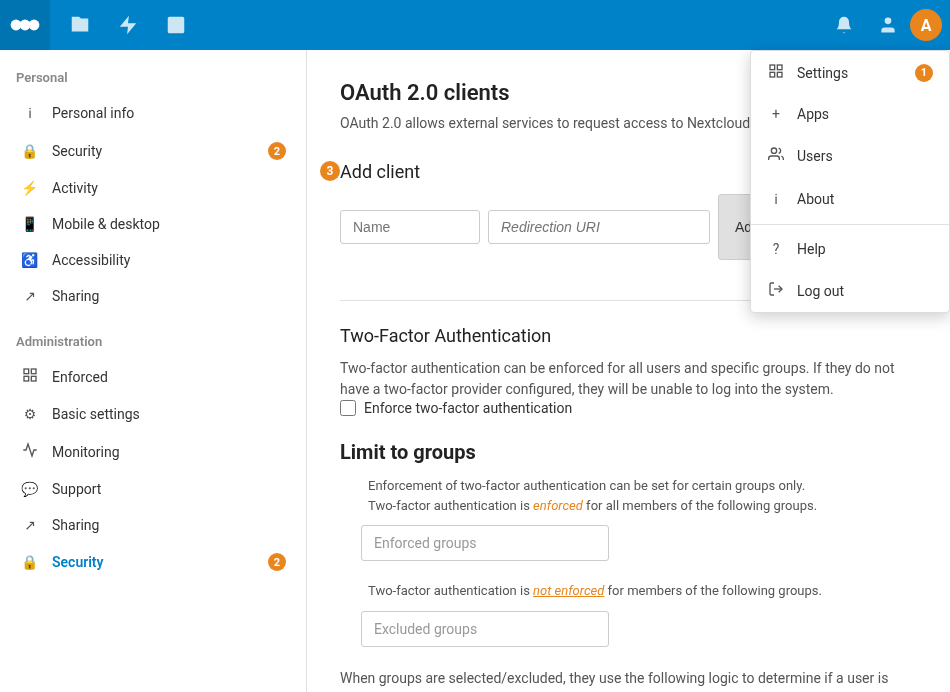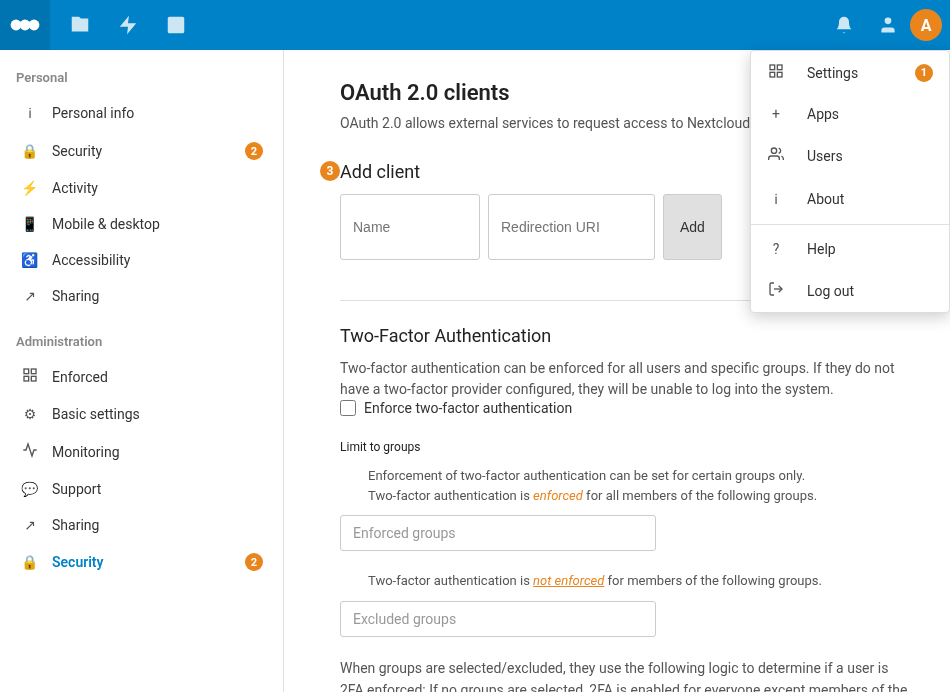--- a/index.html
+++ b/index.html
@@ -13,21 +13,21 @@
     .topbar-logo { width: 50px; height: 50px; display: flex; align-items: center; justify-content: center; background: #0073b1; }
     .topbar-logo svg { width: 30px; height: 30px; }
     .topbar-apps { display: flex; align-items: center; gap: 4px; padding: 0 8px; }
     .topbar-app-icon { width: 44px; height: 44px; display: flex; align-items: center; justify-content: center; border-radius: 4px; color: white; cursor: pointer; opacity: 0.8; }
     .topbar-right { margin-left: auto; display: flex; align-items: center; }
     .topbar-icon { width: 44px; height: 44px; display: flex; align-items: center; justify-content: center; color: white; cursor: pointer; opacity: 0.8; }
     .topbar-avatar { width: 32px; height: 32px; border-radius: 50%; background: #e9851d; color: white; display: flex; align-items: center; justify-content: center; font-size: 16px; font-weight: bold; cursor: pointer; margin-right: 8px; }
 
     
     .sidebar {
-      position: fixed; top: 50px; left: 0; bottom: 0; width: 284px;
+      position: fixed; top: 50px; left: 0; bottom: 0; width: 307px;
       background: #fff; border-right: 1px solid #e0e0e0; overflow-y: auto;
       z-index: 50;
     }
     .sidebar-section-header {
       padding: 20px 16px 8px 16px; font-size: 13px; color: #888; font-weight: 600;
       text-transform: none;
     }
     .sidebar-item {
       display: flex; align-items: center; padding: 10px 16px; cursor: pointer;
       color: #333; gap: 12px; border-radius: 4px; margin: 0 4px;
@@ -47,67 +47,67 @@
       overflow-y: auto; padding: 30px 40px; background: #fff;
     }
     .page-title { font-size: 22px; font-weight: 600; margin-bottom: 10px; color: #222; }
     .page-desc { color: #555; margin-bottom: 30px; font-size: 14px; }
     .page-desc a { color: #0082c9; text-decoration: none; }
     .section-title { font-size: 18px; font-weight: 400; margin-bottom: 12px; color: #222; }
     .section-desc { color: #555; margin-bottom: 0; font-size: 14px; line-height: 1.5; }
 
     
     .add-client-section { margin-bottom: 40px; }
-    .add-client-form { display: flex; gap: 8px; }
+    .add-client-form { display: flex; align-items: center; gap: 8px; }
     .add-client-form input {
       border: 1px solid #ccc; border-radius: 3px; padding: 8px 12px;
       font-size: 14px; color: #333; outline: none;
     }
     .name-input { width: 140px; }
-    .uri-input { width: 167px; }
+    .uri-input { width: 222px; font-style: italic; }
     .add-btn {
       background: #e0e0e0; border: 1px solid #ccc; border-radius: 3px;
       padding: 24px 16px; font-size: 14px; cursor: pointer; color: #333;
     }
 
     
     .step-badge {
       position: absolute; left: -20px; width: 20px; height: 20px;
       background: #e9851d; color: white; border-radius: 50%; font-size: 12px;
       font-weight: bold; display: flex; align-items: center; justify-content: center;
     }
     .relative { position: relative; }
 
     
     .tfa-section { border-top: 1px solid #e0e0e0; padding-top: 24px; }
     .checkbox-row { display: flex; align-items: center; gap: 8px; margin-bottom: 24px; }
     .checkbox-row input[type="checkbox"] { width: 16px; height: 16px; cursor: pointer; }
     .checkbox-row label { font-size: 14px; color: #333; cursor: pointer; }
 
     .limit-groups-section { margin-top: 8px; }
-    .limit-title { font-size: 12px; font-weight: 400; margin-bottom: 12px; color: #222; }
+    .limit-title { font-size: 20px; font-weight: 700; margin-bottom: 12px; color: #222; }
     .group-desc { font-size: 13px; color: #555; line-height: 1.5; margin-bottom: 10px; margin-left: 28px; }
     .group-desc span.enforced { color: #e9851d; font-style: italic; }
     .group-desc span.not-enforced { color: #e9851d; font-style: italic; }
     .group-input-container { margin-bottom: 20px; }
     .group-input {
       border: 1px solid #ccc; border-radius: 3px; padding: 8px 12px;
-      font-size: 14px; color: #999; width: 316px; min-height: 36px;
-      display: flex; align-items: center;
+      font-size: 14px; color: #999; width: 248px; min-height: 36px;
+      display: flex; align-items: center; margin-left: 21px;
     }
     .bottom-desc { font-size: 14px; color: #555; line-height: 1.6; margin-top: 8px; }
 
     
     .dropdown-overlay {
       position: fixed; top: 50px; right: 0; background: white;
       border: 1px solid #ddd; border-radius: 4px; box-shadow: 0 4px 16px rgba(0,0,0,0.2);
       width: 200px; z-index: 200;
     }
     .dropdown-item {
-      display: flex; align-items: center; gap: 22px; padding: 12px 16px;
+      display: flex; align-items: center; gap: 12px; padding: 12px 16px;
       cursor: pointer; color: #333; font-size: 14px;
     }
     .dropdown-item .d-icon { width: 18px; text-align: center; color: #555; }
     .dropdown-divider { height: 1px; background: #e0e0e0; margin: 4px 0; }
     .badge-red {
       background: #e9851d; color: white; border-radius: 50%;
       width: 18px; height: 18px; font-size: 11px; font-weight: bold;
       display: flex; align-items: center; justify-content: center; margin-left: auto;
     }
   </style>

